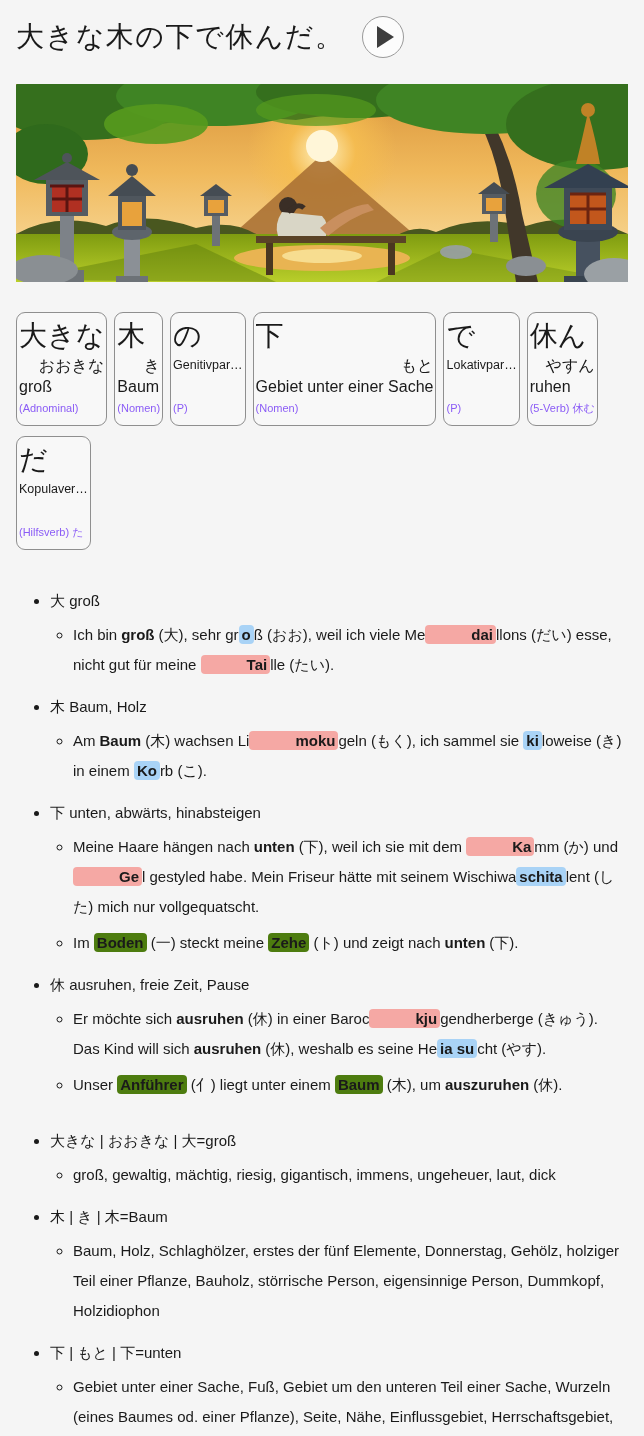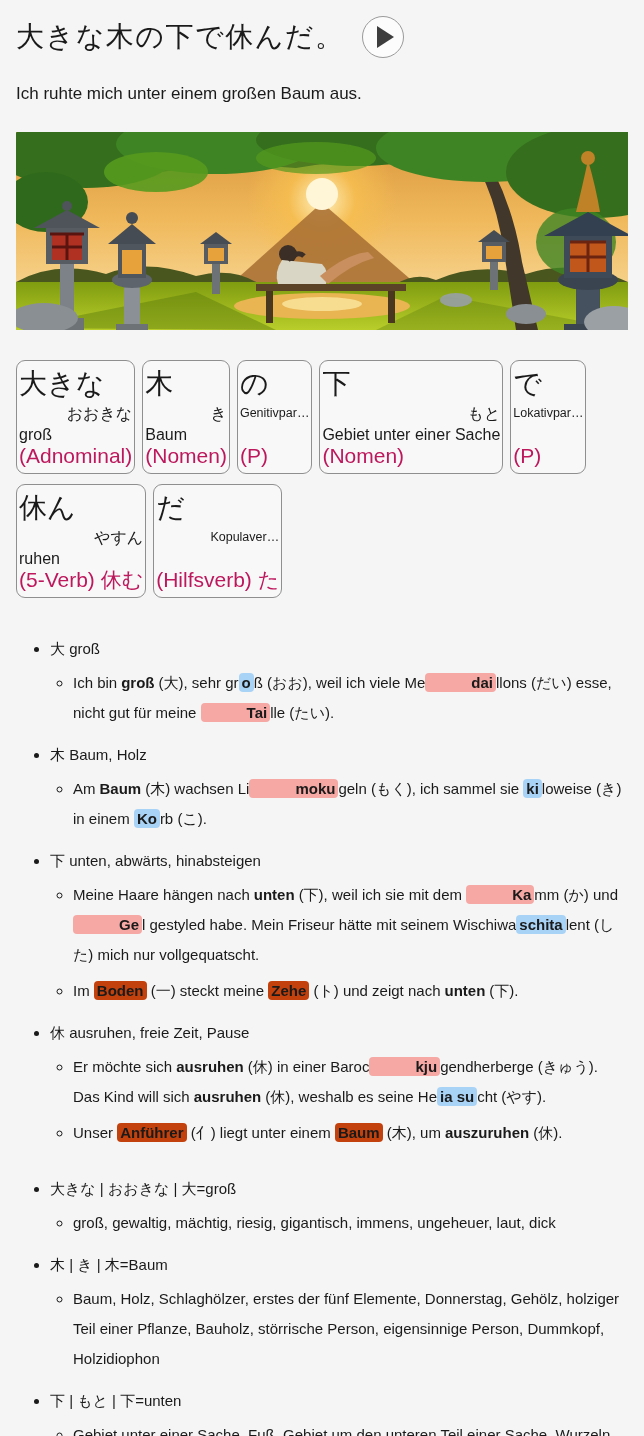--- a/index.html
+++ b/index.html
@@ -26,49 +26,48 @@
   
   .cards{display:flex;flex-wrap:wrap;gap:10px 7px;margin-top:30px;align-items:flex-start;}
   .card{
     border:1px solid #8f8f8f;border-radius:9px;background:#f8f8f8;
     padding:4px 2px 6px;box-sizing:border-box;cursor:pointer;
   }
   .card .word{font-size:28px;line-height:38px;white-space:nowrap;}
   .card .subtitle{font-size:16px;line-height:21px;min-height:21px;white-space:nowrap;text-align:right;}
   .card .subtitle.small{font-size:12.5px;}
   .card .meaning{font-size:16px;line-height:21px;min-height:21px;white-space:nowrap;}
-  .card .pos{font-size:21px;line-height:22px;color:#be185d;white-space:nowrap;}
+  .card .pos{font-size:11px;line-height:22px;color:#8b5cf6;white-space:nowrap;}
   
   ul.notes{margin:36px 0 0;padding-left:34px;font-size:15px;list-style:disc;}
   ul.notes.second{margin-top:26px;}
   ul.notes > li{margin-bottom:2px;}
   ul.notes .term{line-height:30px;}
   ul.sub{padding-left:23px;margin:4px 0 12px;list-style:circle;}
   ul.sub li{line-height:30px;margin-bottom:6px;}
   .b{font-weight:bold;margin:0 4px;}
   .hl{font-weight:bold;padding:1px 3px;border-radius:4px;}
   .hl-r{background:#f5a8a4;padding-left:46px;}
   .hl-b{background:#a9d3f6;}
-  .hl-g{background:#c2410c;text-align:right;}
+  .hl-g{background:#4d7c0f;text-align:right;}
 </style>
 </head>
 <body>
 
 <div class="container">
 
   <div class="header">
     <h1 class="title">大きな木の下で休んだ。</h1>
     <button class="play-btn">
       <svg width="26" height="26" viewBox="0 0 26 26">
         <polygon points="7,2 24,13 7,24" fill="#3d3d3d"></polygon>
       </svg>
     </button>
   </div>
 
-  <p class="translation">Ich ruhte mich unter einem großen Baum aus.</p>
 
   <div class="hero">
     <svg width="612" height="198" viewBox="0 0 612 198">
       <defs>
         <linearGradient id="sky" x1="0" y1="0" x2="0" y2="1">
           <stop offset="0" stop-color="#d9953b"></stop>
             <stop offset="0.45" stop-color="#f0b95c"></stop>
             <stop offset="0.8" stop-color="#f6d38e"></stop>
         </linearGradient>
         <radialGradient id="glow" cx="0.5" cy="0.5" r="0.5">

